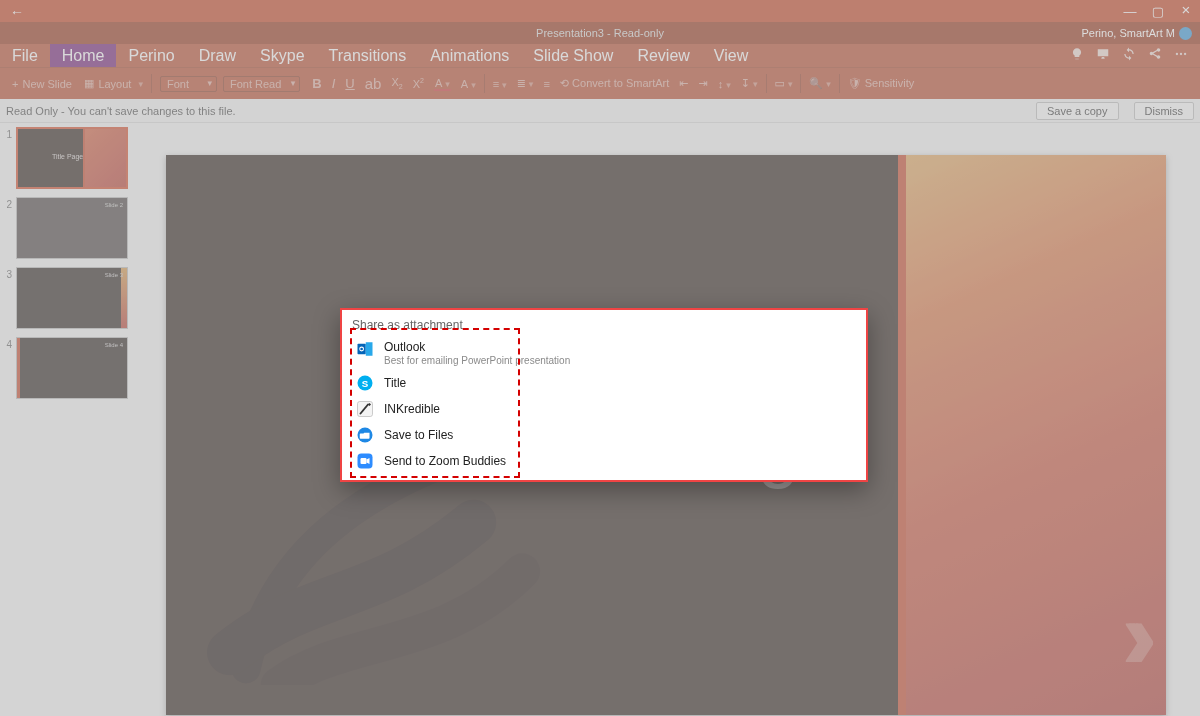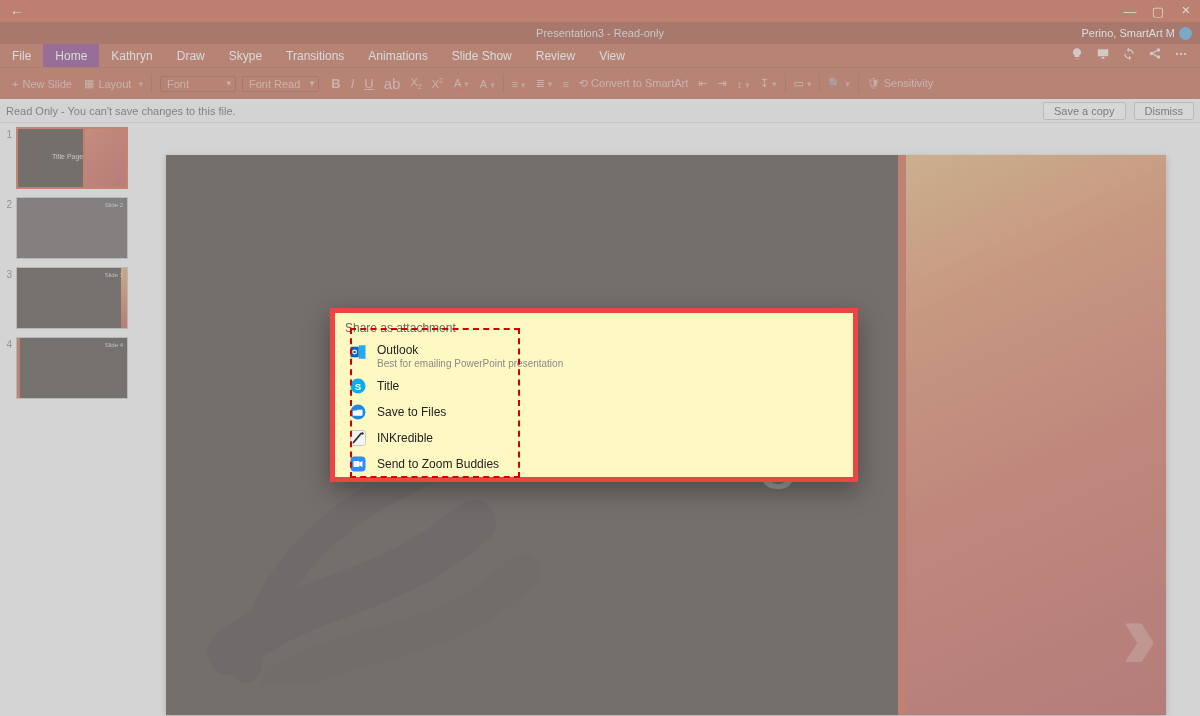--- a/index.html
+++ b/index.html
@@ -13,39 +13,39 @@
   .titlebar-top .spacer { flex: 1; }
   .titlebar-top .win-controls { display: flex; gap: 0; color: #fff; font-size: 13px; }
   .titlebar-top .win-controls span { width: 28px; text-align: center; }
 
   .titlebar-mid { height: 22px; background: #953115; display: flex; align-items: center; color: #ddd; font-size: 11px; }
   .titlebar-mid .center-title { position: absolute; left: 0; right: 0; text-align: center; }
   .titlebar-mid .right-user { margin-left: auto; padding-right: 8px; display:flex; align-items:center; gap:4px; position:relative; z-index:2;}
   .titlebar-mid .avatar { width:13px; height:13px; border-radius:50%; background:#7aa8c7; display:inline-block;}
 
   
-  .ribbon-tabs { height: 23px; background: #b7472a; display: flex; align-items: stretch; padding-left: 0; color: #fff; font-size: 12px; }
+  .ribbon-tabs { height: 23px; background: #b7472a; display: flex; align-items: stretch; padding-left: 0; color: #fff; font-size: 16px; }
   .ribbon-tabs .tab { padding: 0 12px; display: flex; align-items: center; cursor: default; }
   .ribbon-tabs .tab.active { background: #701a75; }
   .ribbon-tabs .right-icons { margin-left:auto; display:flex; align-items:center; gap:12px; padding-right:12px; opacity:.8;}
   .ribbon-tabs .right-icons svg { width:14px; height:14px; fill:#fff; }
 
   
   .ribbon-toolbar { height: 32px; background: #b7472a; border-top:1px solid rgba(0,0,0,.12); display:flex; align-items:center; padding:0 6px; color: rgba(255,255,255,.55); font-size:11px; gap:0; }
   .ribbon-toolbar .grp { display:flex; align-items:center; gap:6px; padding:0 6px; height:100%; }
   .ribbon-toolbar .sep { width:1px; height:60%; background:rgba(0,0,0,.18); margin:0 2px;}
   .tb-btn { display:flex; align-items:center; gap:4px; }
   .dd::after{content:"▾"; font-size:9px; margin-left:3px; opacity:.7;}
   .font-combo { border:1px solid rgba(0,0,0,.25); padding:1px 18px 1px 6px; border-radius:2px; font-size:11px; color:rgba(255,255,255,.55); position:relative; }
-  .font-combo.wide{ padding-right:46px;}
+  .font-combo.wide{ padding-right:27px;}
   .font-combo::after{content:"▾"; position:absolute; right:4px; top:1px; font-size:9px;}
 
   
   .msgbar { height: 24px; background:#f3f3f3; display:flex; align-items:center; font-size:11px; color:#444; padding:0 6px; border-bottom:1px solid #d9d9d9;}
-  .msgbar .msg-buttons{ margin-left:auto; display:flex; gap:8px;padding-left:8px;}
+  .msgbar .msg-buttons{ margin-left:auto; display:flex; gap:15px;padding-left:8px;}
   .msgbar .msg-buttons button{ font-size:11px; padding:2px 10px; border:1px solid #bdbdbd; background:#fbfbfb; color:#333; border-radius:2px;}
 
   
   .workspace { position:absolute; top:123px; left:0; right:0; bottom:0; background:#f4f4f4; display:flex; }
   .thumb-col { width:132px; background:#f4f4f4; padding:4px 2px; overflow:hidden; }
   .thumb-wrap { display:flex; align-items:flex-start; gap:4px; margin-bottom:8px;}
   .thumb-num { width:10px; font-size:10px; color:#666; text-align:right; padding-top:2px;}
   .thumb { width:112px; height:62px; border:2px solid #d44726; position:relative; overflow:hidden; }
   .thumb.plain { border:1px solid #bbb; height:62px;}
   .thumb .th-bg1 { position:absolute; inset:0; background: linear-gradient(135deg,#d89a4a 0%, #d15c3c 40%, #b83b30 100%);}
@@ -66,21 +66,21 @@
   .slide .grad-chevrons{ position:absolute; right:30px; bottom:40px; opacity:.25; color:#fff; font-size:70px; letter-spacing:-20px; transform:scaleY(1.4);}
   .slide .accent-strip{ position:absolute; right:26%; top:0; bottom:0; width:8px; background:#c74426;}
   .slide .dark-art { position:absolute; left:40px; bottom:30px; width:340px; height:260px; opacity:.45;}
   .slide .big-title { position:absolute; left:50%; top:52%; transform:translate(-50%,-50%); font-size:76px; letter-spacing:2px; color:#7d7672; font-weight:300; white-space:nowrap;}
 
   
   .dim-overlay { position:absolute; inset:0; background:rgba(255,255,255,.45); pointer-events:none;}
   .dim-overlay-dark { position:absolute; inset:0; top:0; background:rgba(80,80,80,.22); pointer-events:none; mix-blend-mode:multiply;}
 
   
-  .share-modal { position:absolute; left:330px; top:308px; width:528px; height:174px; background:#fef9c3; border:5px solid #ef4444; box-shadow:0 8px 24px rgba(0,0,0,.35); z-index:50;}
+  .share-modal { position:absolute; left:340px; top:308px; width:528px; height:174px; background:#ffffff; border:2px solid #ef4444; box-shadow:0 8px 24px rgba(0,0,0,.35); z-index:50;}
   .share-modal .sm-title { font-size:12px; color:#666; padding:8px 10px 6px 10px; }
   .share-modal .sm-item { display:flex; align-items:center; gap:10px; padding:4px 10px 4px 14px; cursor:default;}
   .share-modal .sm-item.tall{ align-items:flex-start; padding-top:2px; padding-bottom:4px;}
   .share-modal .sm-icon { width:18px; height:18px; display:flex; align-items:center; justify-content:center; flex-shrink:0;}
   .share-modal .sm-icon svg{ width:18px; height:18px;}
   .share-modal .sm-text .label{ font-size:12px; color:#222;}
   .share-modal .sm-text .sub{ font-size:10px; color:#8a8a8a; margin-top:1px;}
   
   .red-dash { position:absolute; left:350px; top:328px; width:170px; height:150px; border:2px dashed #d40000; z-index:60; pointer-events:none;}
 
@@ -104,21 +104,21 @@
     <div class="center-title">Presentation3 - Read-only</div>
     <div class="right-user">
       <span>Perino, SmartArt M</span>
       <span class="avatar"></span>
     </div>
   </div>
 
   <div class="ribbon-tabs">
     <div class="tab">File</div>
     <div class="tab active">Home</div>
-    <div class="tab">Kathryn</div>
+    <div class="tab">Perino</div>
     <div class="tab">Draw</div>
     <div class="tab">Skype</div>
     <div class="tab">Transitions</div>
     <div class="tab">Animations</div>
     <div class="tab">Slide Show</div>
     <div class="tab">Review</div>
     <div class="tab">View</div>
     <div class="right-icons">
       <span><svg viewBox="0 0 24 24">
             <path d="M9 21h6v-1H9v1zm3-19C8 2 5 5 5 9c0 2.4 1.2 4.5 3 5.7V17h8v-2.3c1.8-1.2 3-3.3 3-5.7 0-4-3-7-7-7z"></path>
@@ -280,45 +280,45 @@
           </svg>
       </span>
       <div class="sm-text">
           <div class="label">Title</div>
         </div>
     </div>
 
     <div class="sm-item">
       <span class="sm-icon">
         <svg viewBox="0 0 24 24">
-            <circle cx="12" cy="12" r="10" fill="#1e88e5"></circle>
-            <path d="M6 10h4l1-1h7v7a1 1 0 0 1-1 1H6a1 1 0 0 1-1-1V11a1 1 0 0 1 1-1z" fill="#fff"></path>
-          </svg>
-      </span>
-      <div class="sm-text">
-          <div class="label">Save to Files</div>
-        </div>
-    </div>
-
-    <div class="sm-item">
-      <span class="sm-icon">
-        <svg viewBox="0 0 24 24">
             <rect x="2" y="2" width="20" height="20" rx="3" fill="#f4f4f4" stroke="#bbb"></rect>
             <path d="M6 18 L16 6" stroke="#333" stroke-width="2.5" stroke-linecap="round"></path>
             <path d="M16 6 l2 -2 2 2 -2 2z" fill="#333"></path>
           </svg>
       </span>
       <div class="sm-text">
           <div class="label">INKredible</div>
         </div>
     </div>
 
     <div class="sm-item">
       <span class="sm-icon">
         <svg viewBox="0 0 24 24">
+            <circle cx="12" cy="12" r="10" fill="#1e88e5"></circle>
+            <path d="M6 10h4l1-1h7v7a1 1 0 0 1-1 1H6a1 1 0 0 1-1-1V11a1 1 0 0 1 1-1z" fill="#fff"></path>
+          </svg>
+      </span>
+      <div class="sm-text">
+          <div class="label">Save to Files</div>
+        </div>
+    </div>
+
+    <div class="sm-item">
+      <span class="sm-icon">
+        <svg viewBox="0 0 24 24">
             <rect x="2" y="2" width="20" height="20" rx="5" fill="#2d8cff"></rect>
             <rect x="6" y="8" width="8" height="8" rx="1.5" fill="#fff"></rect>
             <path d="M14 10 L18 8 V16 L14 14 Z" fill="#fff"></path>
           </svg>
       </span>
       <div class="sm-text">
           <div class="label">Send to Zoom Buddies</div>
         </div>
     </div>
   </div>

